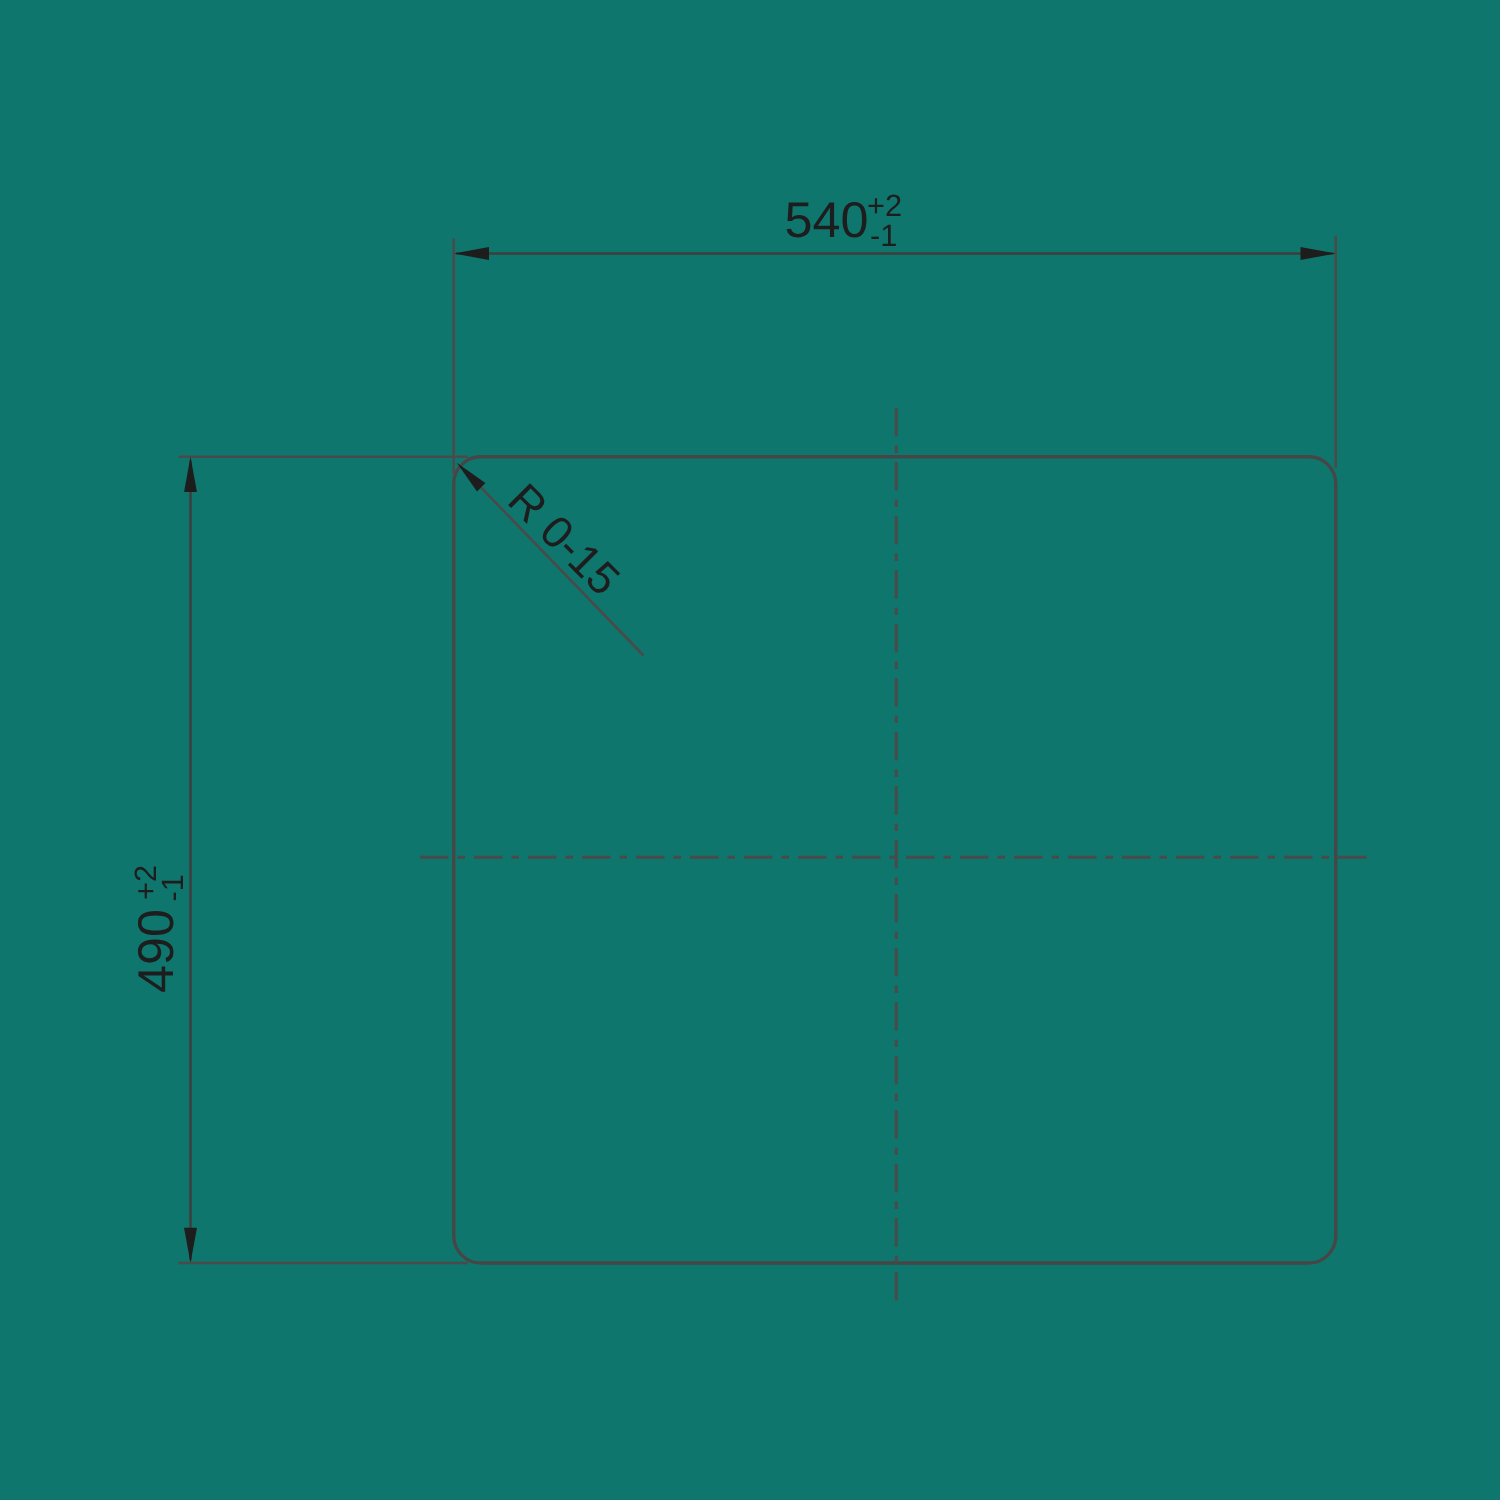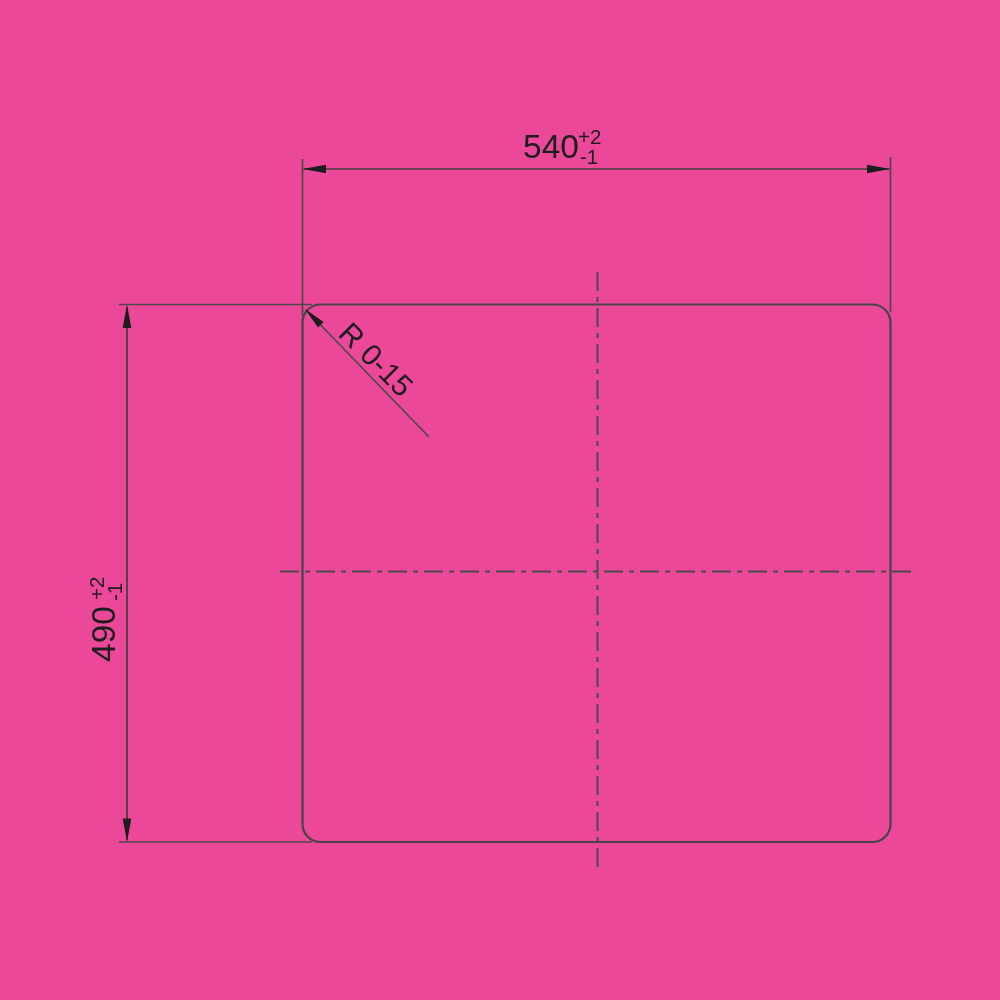--- a/index.html
+++ b/index.html
@@ -7,21 +7,21 @@
     padding: 0;
     width: 1000px;
     height: 1000px;
     background: #ffffff;
     font-family: "Liberation Sans", sans-serif;
   }
   .canvas-wrap {
     width: 1000px;
     height: 1000px;
     position: relative;
-    background: #ec4899;
+    background: #0f766e;
   }
   svg { display: block; }
   .outline       { fill: none; stroke: #464646; stroke-width: 2.2; }
   .ext-line      { stroke: #4a4a4a; stroke-width: 1.7; fill: none; }
   .dim-line      { stroke: #3e3e3e; stroke-width: 1.7; fill: none; }
   .leader-line   { stroke: #4a4a4a; stroke-width: 1.7; fill: none; }
   .centerline    { stroke: #4a4a4a; stroke-width: 2; fill: none; stroke-dasharray: 19 6 5 6; }
   .arrowhead     { fill: #1d1d1d; stroke: none; }
   .dim-text      { fill: #1d1d1d; font-size: 33.5px; }
   .tol-text      { fill: #1d1d1d; font-size: 20.5px; }

